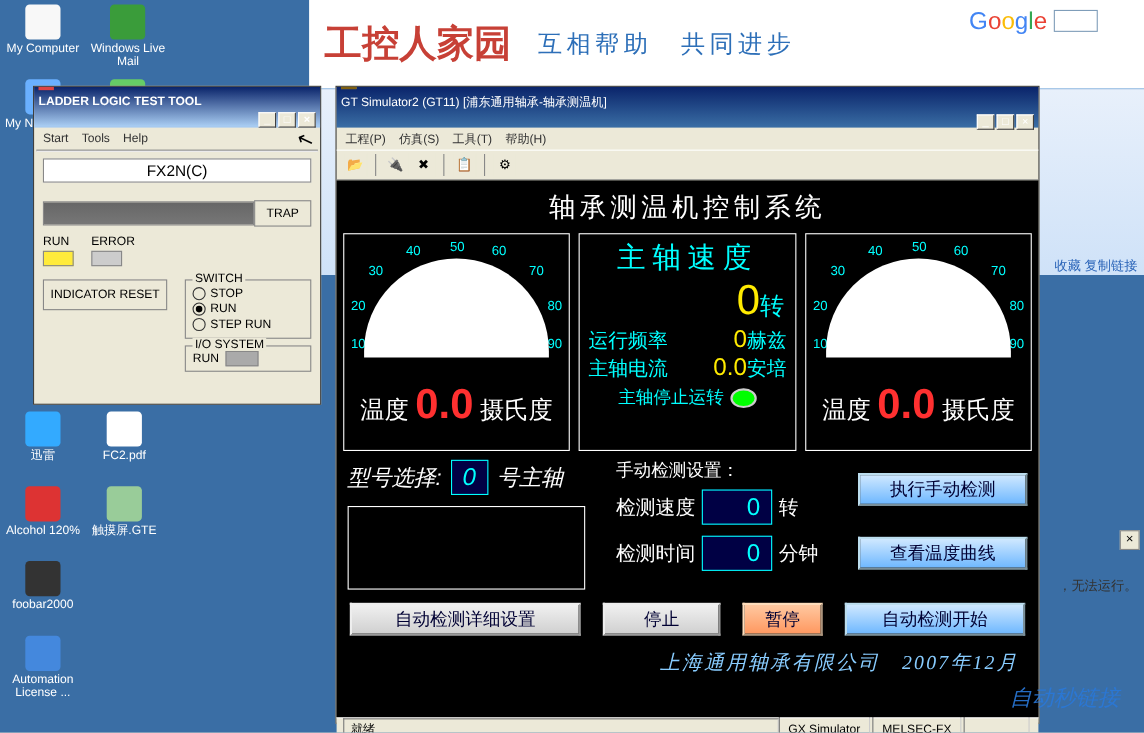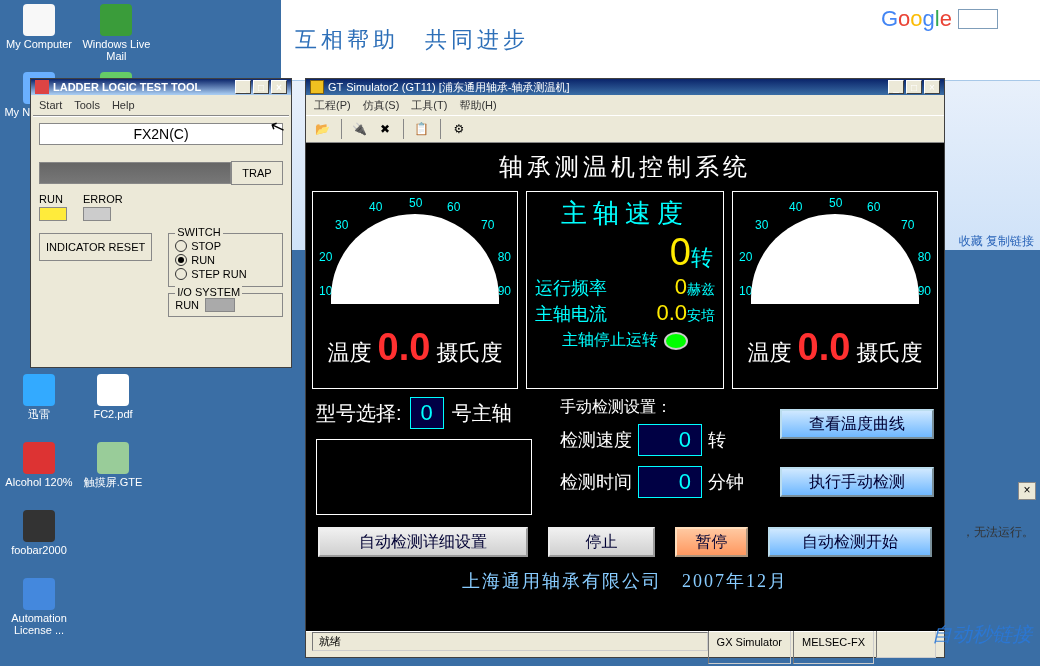--- a/index.html
+++ b/index.html
@@ -20,21 +20,21 @@
 .glogo span:nth-child(1){color:#4285f4}.glogo span:nth-child(2){color:#ea4335}.glogo span:nth-child(3){color:#fbbc05}.glogo span:nth-child(4){color:#4285f4}.glogo span:nth-child(5){color:#34a853}.glogo span:nth-child(6){color:#ea4335}
 .searchbox {width:40px; height:20px; border:1px solid #7f9db9;}
 .bluestrip { position:absolute; top:80px; right:0; width:760px; height:170px; background: linear-gradient(#e8f0fb,#cfe2f8); border-top:1px solid #a8c8e8;}
 .bluestrip .links { position:absolute; right:6px; top:152px; font-size:12px; color:#2a64b8;}
 .close-x { position:absolute; right:4px; top:482px; width:18px; height:18px; background:#ece9d8; border:1px solid #888; text-align:center; cursor:pointer; font-family:Arial;}
 .forum { position:absolute; left:282px; top:440px; width:40px; font-size:12px; color:#2a64b8; line-height:16px;margin-left:36px;}
 
 
 .win { position:absolute; border:1px solid #404040; background:#ece9d8; }
 .ladder { left:30px; top:78px; width:262px; height:290px;}
-.titlebar { height:16px; display:flex; align-items:center; padding:0 4px; gap:4px; font-size:11px;}
+.titlebar { height:37px; display:flex; align-items:flex-start; padding:0 4px; gap:4px; font-size:11px;flex-direction:column;}
 .ladder .titlebar { background:linear-gradient(#0a246a,#a6caf0 95%); color:#fff; font-weight:bold;}
 .winbtns { margin-left:auto; display:flex; gap:2px;}
 .winbtn { width:16px; height:14px; background:#ece9d8; border:1px solid #fff; border-right-color:#404040; border-bottom-color:#404040; font-size:10px; display:flex; align-items:center; justify-content:center; cursor:pointer; font-family:Arial;}
 .menubar { height:20px; display:flex; align-items:center; gap:12px; padding:0 8px; color:#333; font-size:11px;}
 .menubar span { cursor:pointer;}
 .ladder-body { padding:4px 8px;}
 .devname { border:1px solid #888; background:#fff; height:22px; display:flex; align-items:center; justify-content:center; font-size:14px; margin-bottom:16px;}
 .traprow { display:flex; gap:0; align-items:center; margin-bottom:8px;}
 .trapbar { flex:1; height:22px; border:1px solid #888; background:linear-gradient(#666,#777);}
 .trapbtn { width:52px; height:24px; border:1px solid #888; background:#ece9d8; cursor:pointer; font-size:11px;}
@@ -73,45 +73,45 @@
 .templine .lbl { color:#fff; font-size:22px; font-family:"SimSun";}
 .templine .val { color:#ff3030; font-size:38px; font-family:"Arial"; font-weight:bold;}
 .templine .unit { color:#fff; font-size:22px; font-family:"SimSun";}
 .cp-title { color:#0ff; font-size:26px; font-family:"SimSun"; text-align:center; letter-spacing:6px;}
 .cp-val { display:flex; justify-content:flex-end; align-items:baseline; padding-right:6px;}
 .cp-val .num { color:#ffeb00; font-size:38px; font-family:Arial;}
 .cp-val .unit { color:#0ff; font-size:22px; font-family:"SimSun";}
 .cp-row { display:flex; justify-content:space-between; align-items:flex-end; padding:0 4px;}
 .cp-row .lbl { color:#0ff; font-size:18px; font-family:"SimSun";}
 .cp-row .v { color:#ffeb00; font-size:22px;}
-.cp-row .u { color:#0ff; font-size:14px;}
+.cp-row .u { color:#0ff; font-size:18px;}
 .status-row { display:flex; align-items:center; justify-content:center; gap:6px; margin-top:4px;}
 .status-row .txt{ color:#0ff; font-size:16px;}
 .led { width:24px; height:18px; background:#0f0; border:2px solid #ccc; border-radius:50%;}
 .mid-row { display:flex; padding:8px 10px; gap:20px;}
 .left-mid { flex:1;}
-.modelrow { display:flex; align-items:center; gap:8px; font-size:20px; font-family:"SimSun";}
+.modelrow { display:flex; align-items:center; gap:8px; font-size:20px; font-family:"SimSun";font-style:italic;}
 .field { background:#004; border:1px solid #0ff; color:#0ff; padding:2px 10px; font-size:22px; min-width:34px; text-align:right;}
 .emptybox { border:1px solid #fff; height:76px; margin-top:10px; width:216px;}
 .manual-col { width:200px;}
 .man-title { color:#fff; font-size:16px; font-family:"SimSun"; margin-bottom:6px;}
 .man-row { display:flex; align-items:center; gap:6px; margin-bottom:10px; font-size:18px;}
 .man-row .field { min-width:64px;}
 .right-btns { width:154px; display:flex; flex-direction:column; gap:28px; padding-top:12px;}
 .btn3d { height:30px; display:flex; align-items:center; justify-content:center; font-size:16px; font-family:"SimSun"; cursor:pointer; background:linear-gradient(#cfe8ff,#6fb8ff); border:2px outset #bde; color:#003;}
 .bot-btns { display:flex; gap:20px; padding:4px 12px 8px;}
 .bot-btns .btn3d{ flex:1;}
 .bot-btns .wide{ flex:1.8; background:linear-gradient(#f0f0f0,#d0d0d0); border-color:#eee; color:#003;}
 .bot-btns .pause{ flex:0.6; background:linear-gradient(#ffc8a0,#ff9860); border-color:#fdb;}
 .bot-btns .stop{ flex:0.9; background:linear-gradient(#f0f0f0,#d0d0d0); border-color:#eee;}
-.footer-co { text-align:center; color:#8cf; font-size:18px; font-family:"SimSun"; padding:4px 18px 8px; letter-spacing:2px;}
+.footer-co { text-align:right; color:#8cf; font-size:18px; font-family:"SimSun"; padding:4px 18px 8px; letter-spacing:2px;font-style:italic;}
 .statusbar { height:20px; background:#ece9d8; border-top:1px solid #fff; display:flex; align-items:center; font-size:11px; padding:0 6px;}
 .statusbar .cell { border:1px inset #ccc; padding:15px 8px; margin-right:2px;}
 .statusbar .fill{ flex:1; border:1px inset #ccc; padding:1px 6px;}
-.watermark { position:absolute; right:8px; bottom:18px; color:#2a78d8; font-size:20px; font-family:"SimHei"; font-style:italic; opacity:0.9;}
+.watermark { position:absolute; right:22px; bottom:18px; color:#2a78d8; font-size:20px; font-family:"SimHei"; font-style:italic; opacity:0.9;}
 .cursor { position:absolute; left:270px; top:116px; font-size:18px; color:#000; transform:rotate(-20deg);}
 </style>
 </head>
 <body>
 
 <div class="desktop-icons">
   <div class="d-icon">
       <div class="shape"></div>
       <span>My Computer</span>
     </div>
@@ -159,20 +159,21 @@
     </div>
   <div style="display:flex;">
       <div class="d-icon">
         <div class="shape" style="background:#48d"></div>
         <span>Automation License ...</span>
       </div>
     </div>
 </div>
 
 <div class="browser-head">
+  <div class="site-title">工控人家园</div>
   <div class="tagline">互相帮助　共同进步</div>
 </div>
 <div class="googlebox">
   <div class="glogo"><span>G</span><span>o</span><span>o</span><span>g</span><span>l</span><span>e</span></div>
   <input class="searchbox" style="">
 </div>
 <div class="bluestrip">
   <div class="links">收藏  复制链接</div>
 </div>
 <div style="position:absolute; right:6px; top:524px; color:#333; font-size:12px;">，无法运行。</div>
@@ -354,22 +355,22 @@
             <span class="field">0</span>
             <span>转</span>
           </div>
         <div class="man-row">
             <span>检测时间</span>
             <span class="field">0</span>
             <span>分钟</span>
           </div>
       </div>
       <div class="right-btns">
+        <div class="btn3d">执行手动检测</div>
         <div class="btn3d">查看温度曲线</div>
-        <div class="btn3d">执行手动检测</div>
       </div>
     </div>
 
     <div class="bot-btns">
       <div class="btn3d wide">自动检测详细设置</div>
       <div class="btn3d stop">停止</div>
       <div class="btn3d pause">暂停</div>
       <div class="btn3d" style="flex:1.4">自动检测开始</div>
     </div>
 

